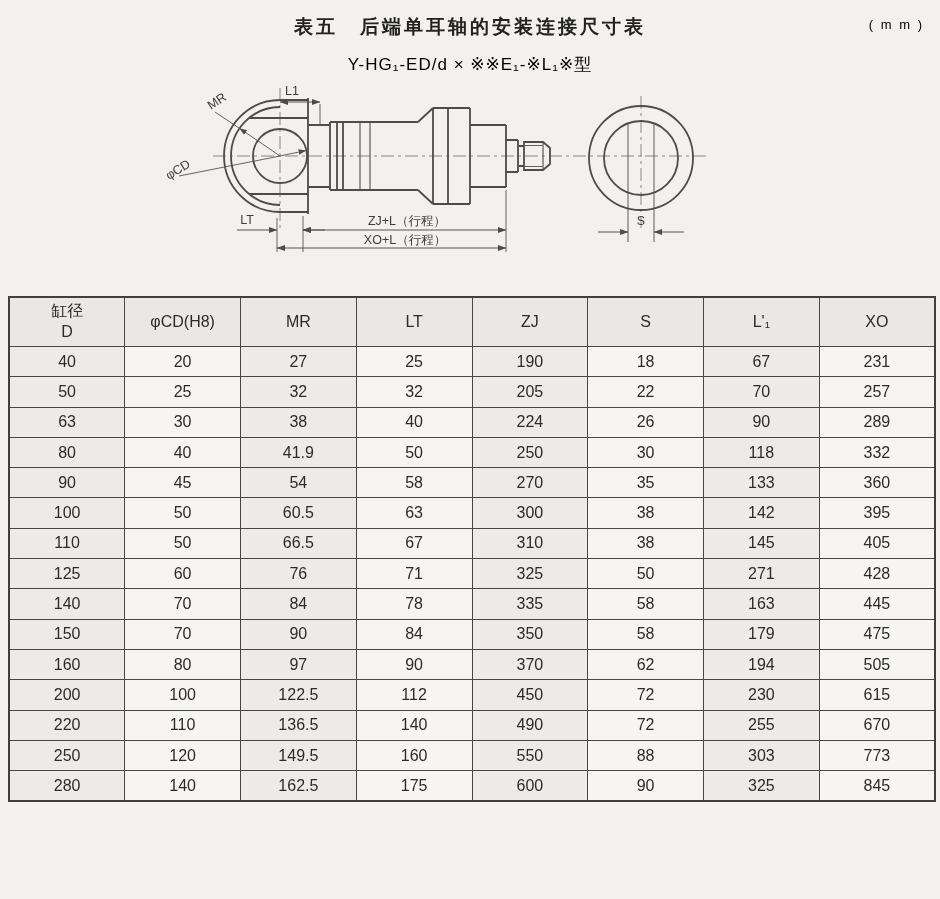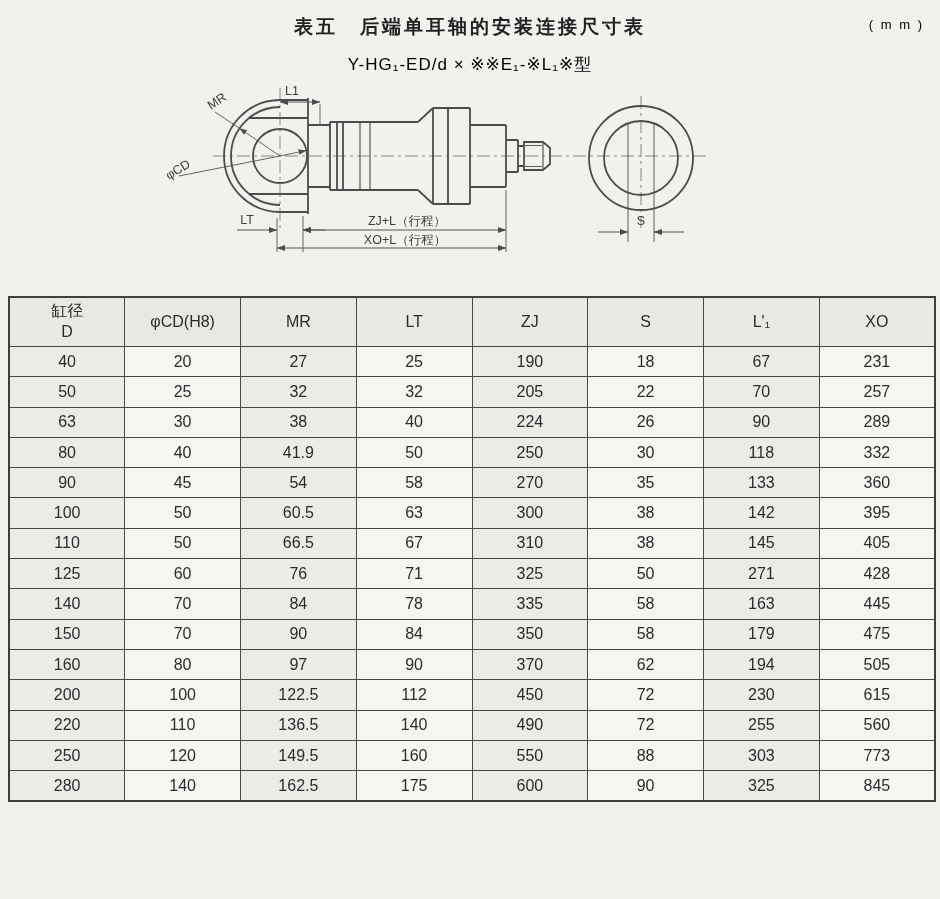--- a/index.html
+++ b/index.html
@@ -262,21 +262,21 @@
         <td>615</td>
       </tr>
       <tr>
         <td>220</td>
         <td>110</td>
         <td>136.5</td>
         <td>140</td>
         <td>490</td>
         <td>72</td>
         <td>255</td>
-        <td>560</td>
+        <td>670</td>
       </tr>
       <tr>
         <td>250</td>
         <td>120</td>
         <td>149.5</td>
         <td>160</td>
         <td>550</td>
         <td>88</td>
         <td>303</td>
         <td>773</td>

